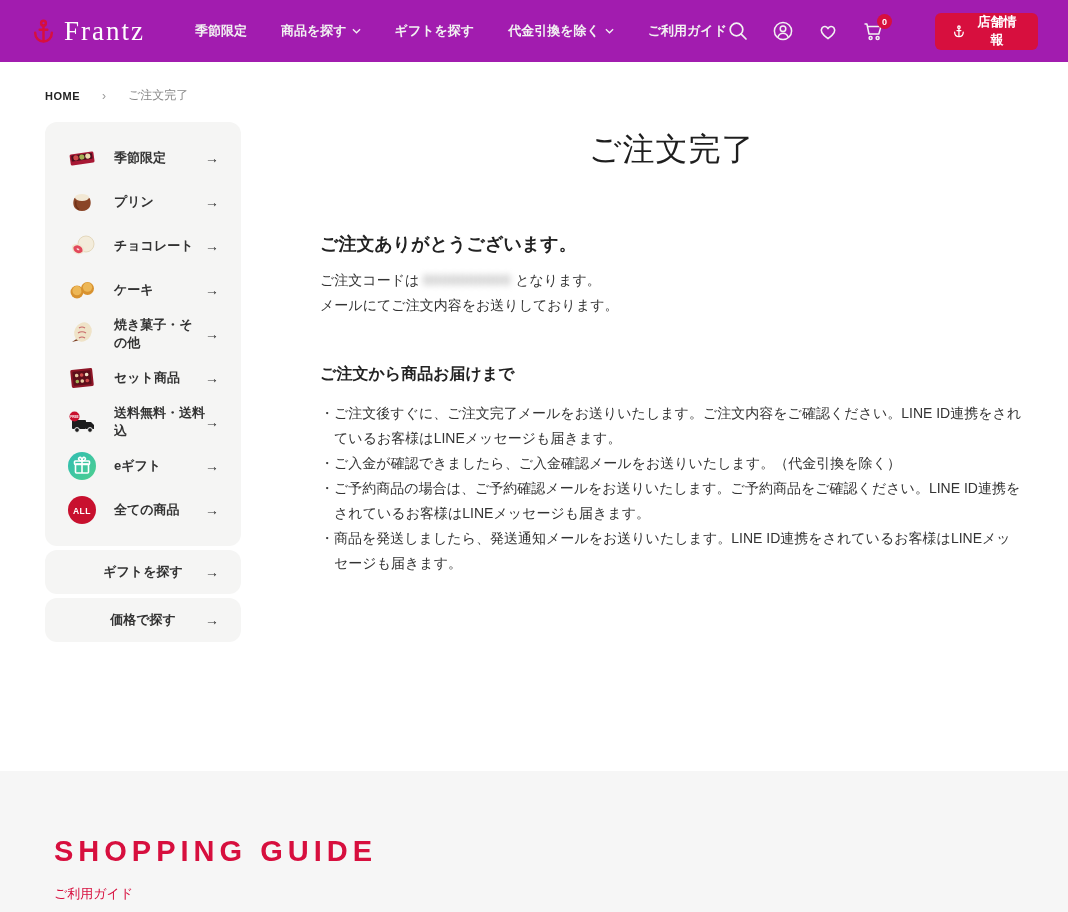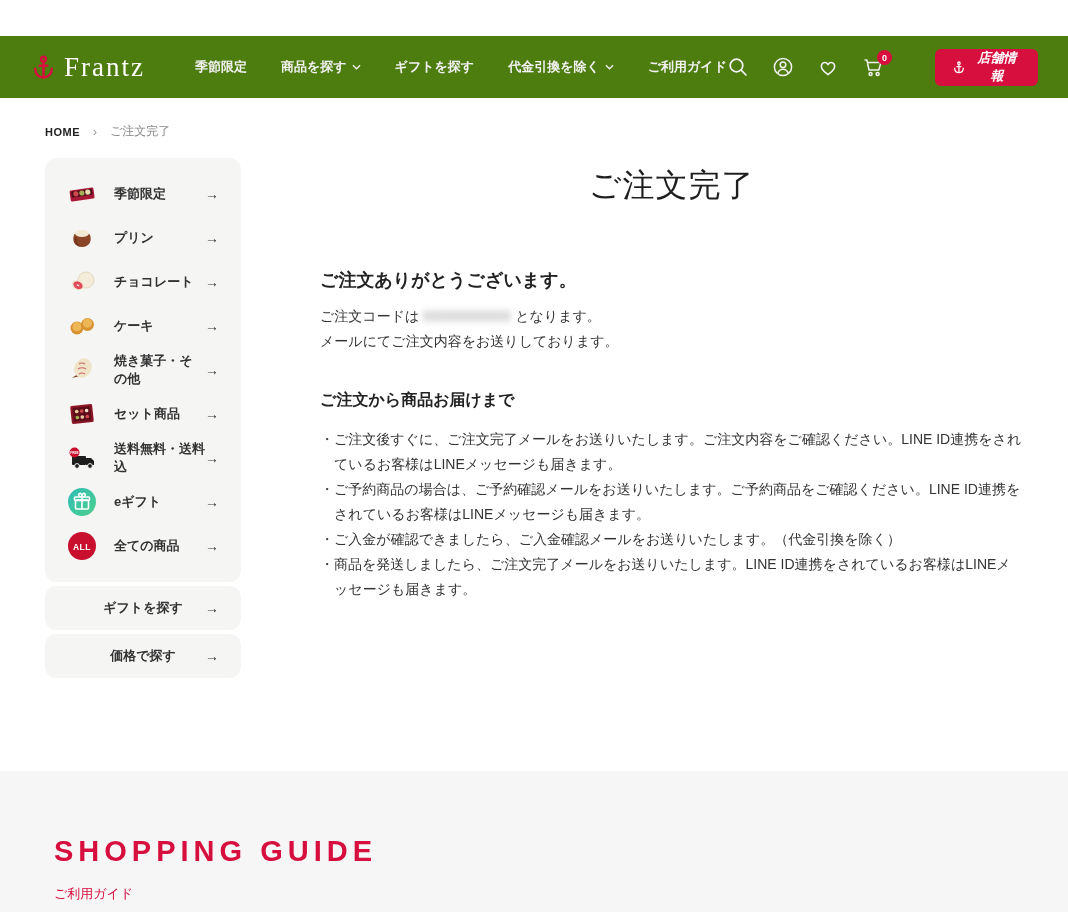--- a/index.html
+++ b/index.html
@@ -4,22 +4,22 @@
 <style>
   * { margin:0; padding:0; box-sizing:border-box; }
   html,body { width:1068px; height:912px; overflow:hidden; }
   body {
     font-family:"Liberation Sans","DejaVu Sans",sans-serif;
     background:#ffffff; color:#333;
     display:flex; flex-direction:column;
   }
   
   .site-header {
-    height:62px; flex-shrink:0; background:#4d7c0f;
-    display:flex; align-items:center; padding:0 30px;margin-top:36px;
+    height:62px; flex-shrink:0; background:#a21caf;
+    display:flex; align-items:center; padding:0 30px;
   }
   .logo { display:flex; align-items:center; gap:7px; cursor:pointer; }
   .logo svg { width:27px; height:27px; }
   .logo-text {
     font-family:"Liberation Serif","DejaVu Serif",serif;
     color:#fdfdfd; font-size:27px; letter-spacing:2px;
   }
   .main-nav { display:flex; align-items:center; margin-left:50px; gap:34px; }
   .nav-item {
     color:#f2f2f2; font-size:13px; font-weight:bold; text-decoration:none;
@@ -33,26 +33,25 @@
     position:absolute; top:-6px; right:-8px; min-width:15px; height:15px;
     background:#d70f3e; color:#fff; font-size:9px; font-weight:bold;
     border-radius:50%; display:flex; align-items:center; justify-content:center;
     padding:0 2px;
   }
   .store-btn {
     margin-left:28px; background:#d70f3e; color:#fff; border:none; cursor:pointer;
     font-size:13px; font-weight:bold; border-radius:6px; height:37px; padding:0 17px;
     display:flex; align-items:center; gap:7px;
     font-family:inherit;
-    font-style:italic;
   }
   .store-btn svg { width:15px; height:15px; }
   
   .breadcrumb {
-    padding:25px 45px 0; display:flex; align-items:center; gap:13px; font-size:11px;
+    padding:25px 45px 0; display:flex; align-items:center; gap:22px; font-size:11px;
   }
   .bc-home { font-weight:bold; color:#222; cursor:pointer; letter-spacing:.5px;}
   .bc-sep  { color:#999; font-size:12px; }
   .bc-current { color:#888; font-size:12px; }
   
   .content-row { display:flex; padding:0 45px; margin-top:18px; align-items:flex-start; }
   
   .sidebar { width:196px; flex-shrink:0; display:flex; flex-direction:column; gap:4px; }
   .cat-card { background:#f5f5f4; border-radius:12px; padding:14px 0; }
   .cat-item {
@@ -76,21 +75,21 @@
     font-family:"Liberation Serif","DejaVu Serif",serif;
     font-size:32px; font-weight:500; color:#1e1e1e; text-align:center;
     letter-spacing:1px; margin-top:6px;
   }
   .thanks-block { margin-top:60px; }
   .thanks-heading { font-size:18px; font-weight:bold; color:#222; margin-bottom:12px; }
   .body-line { font-size:14px; color:#333; line-height:25px; }
   .order-code {
     color:#8a8a8a; filter:blur(3px); user-select:none; margin:0 4px; letter-spacing:1px;
   }
-  .delivery-block { margin-top:36px; }
+  .delivery-block { margin-top:46px; }
   .delivery-heading { font-size:16px; font-weight:600; color:#222; margin-bottom:16px; }
   .delivery-list { list-style:none; }
   .delivery-list li {
     font-size:14px; color:#333; line-height:25px;
     padding-left:14px; text-indent:-14px;
   }
   
   .site-footer {
     margin-top:auto; height:141px; flex-shrink:0; background:#f6f6f6;
     padding:64px 54px 0;
@@ -341,23 +340,23 @@
     <section class="thanks-block">
       <h2 class="thanks-heading">ご注文ありがとうございます。</h2>
       <p class="body-line"><span>ご注文コードは</span><span class="order-code">0000000000</span><span>となります。</span></p>
       <p class="body-line">メールにてご注文内容をお送りしております。</p>
     </section>
 
     <section class="delivery-block">
       <h3 class="delivery-heading">ご注文から商品お届けまで</h3>
       <ul class="delivery-list">
         <li>・ご注文後すぐに、ご注文完了メールをお送りいたします。ご注文内容をご確認ください。LINE ID連携をされているお客様はLINEメッセージも届きます。</li>
+        <li>・ご入金が確認できましたら、ご入金確認メールをお送りいたします。（代金引換を除く）</li>
         <li>・ご予約商品の場合は、ご予約確認メールをお送りいたします。ご予約商品をご確認ください。LINE ID連携をされているお客様はLINEメッセージも届きます。</li>
-        <li>・ご入金が確認できましたら、ご入金確認メールをお送りいたします。（代金引換を除く）</li>
-        <li>・商品を発送しましたら、ご注文完了メールをお送りいたします。LINE ID連携をされているお客様はLINEメッセージも届きます。</li>
+        <li>・商品を発送しましたら、発送通知メールをお送りいたします。LINE ID連携をされているお客様はLINEメッセージも届きます。</li>
       </ul>
     </section>
   </main>
 </div>
 
 <footer class="site-footer">
   <div class="footer-title">SHOPPING GUIDE</div>
   <a class="footer-link">ご利用ガイド</a>
 </footer>
 

